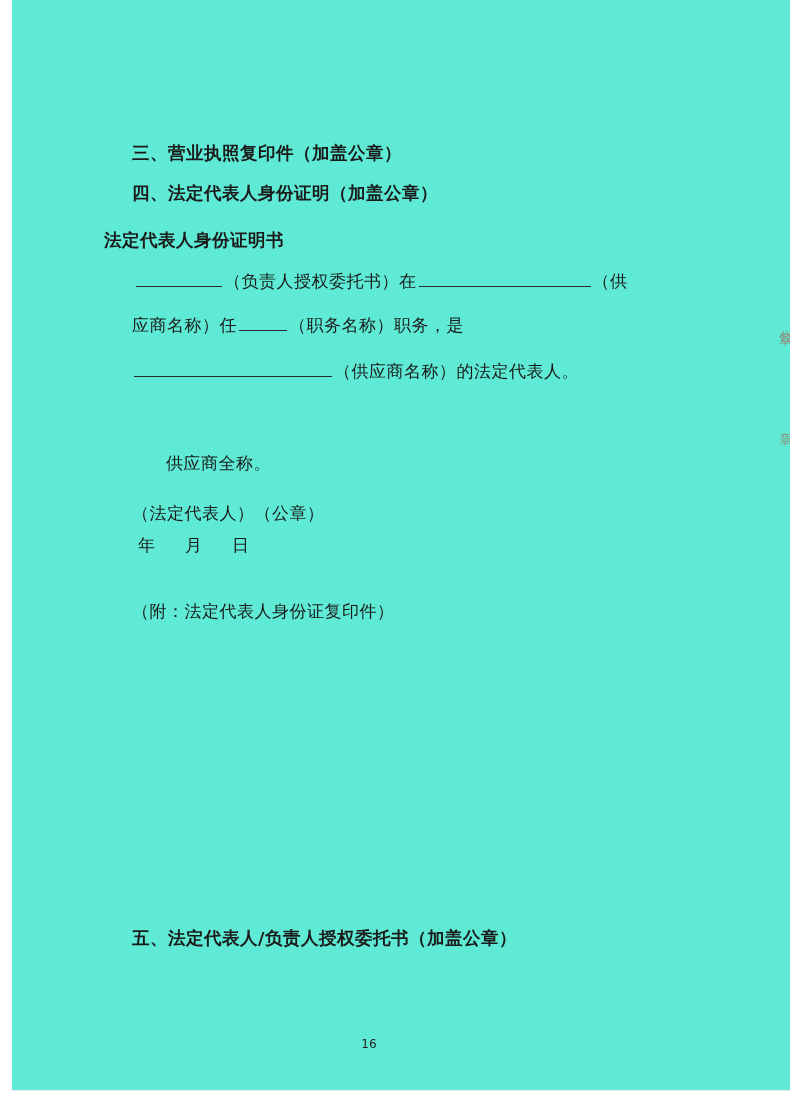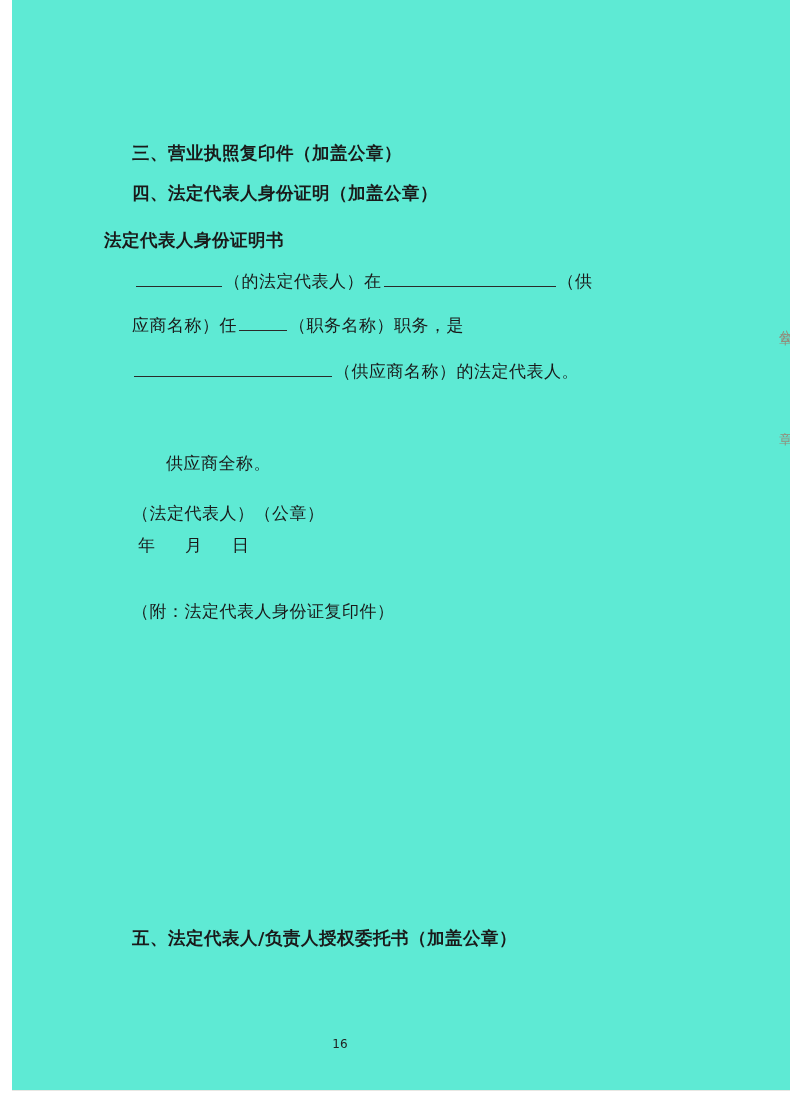--- a/index.html
+++ b/index.html
@@ -76,20 +76,21 @@
   
   .page-number {
     position: absolute;
     width: 656px;
     left: 0;
     top: 1037px;
     text-align: center;
     font-family: "DejaVu Sans", "Liberation Sans", sans-serif;
     font-size: 12px;
     color: #222;
+    padding-left: 29px;
   }
 
   
   .stamp-mark {
     position: absolute;
     color: #c0392b;
     opacity: 0.55;
     font-size: 13px;
     font-family: "DejaVu Serif", serif;
     writing-mode: vertical-rl;
@@ -111,21 +112,21 @@
 <div class="page">
   <div class="page-inner">
 
     <div class="abs section-heading" style="left:28px; top:140px;">三、营业执照复印件（加盖公章）</div>
 
     <div class="abs section-heading" style="left:28px; top:180px;">四、法定代表人身份证明（加盖公章）</div>
 
     <div class="abs doc-title" style="left:0px; top:228px; width:606px;">法定代表人身份证明书</div>
 
     <div class="abs body-line" style="left:30px; top:268px;">
-      <span class="blank b-med"></span><span>（的法定代表人）在</span><span class="blank b-xlong"></span><span>（供</span>
+      <span class="blank b-med"></span><span>（负责人授权委托书）在</span><span class="blank b-xlong"></span><span>（供</span>
     </div>
 
     <div class="abs body-line" style="left:28px; top:312px;">
       <span>应商名称）任</span><span class="blank b-short"></span><span>（职务名称）职务，是</span>
     </div>
 
     <div class="abs body-line" style="left:28px; top:358px;">
       <span class="blank" style="width:198px;"></span><span>（供应商名称）的法定代表人。</span>
     </div>
 

